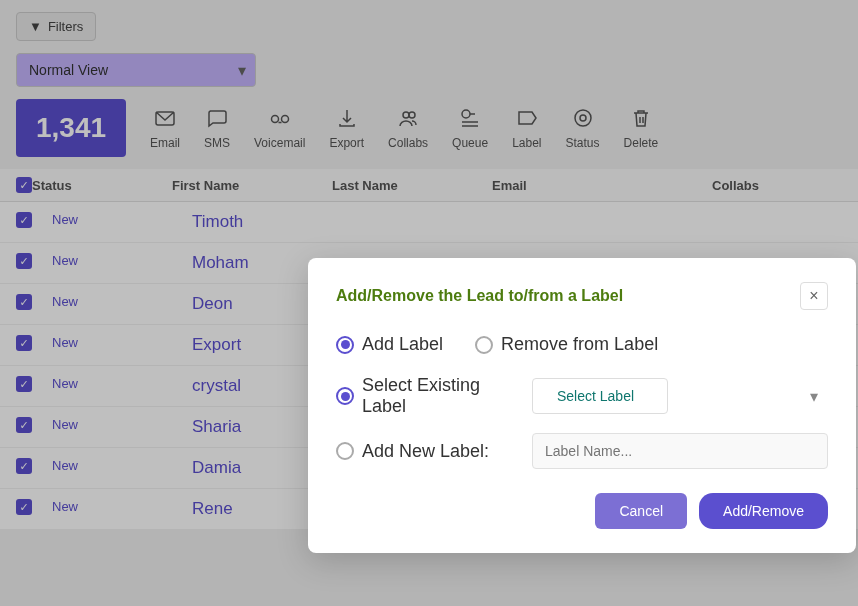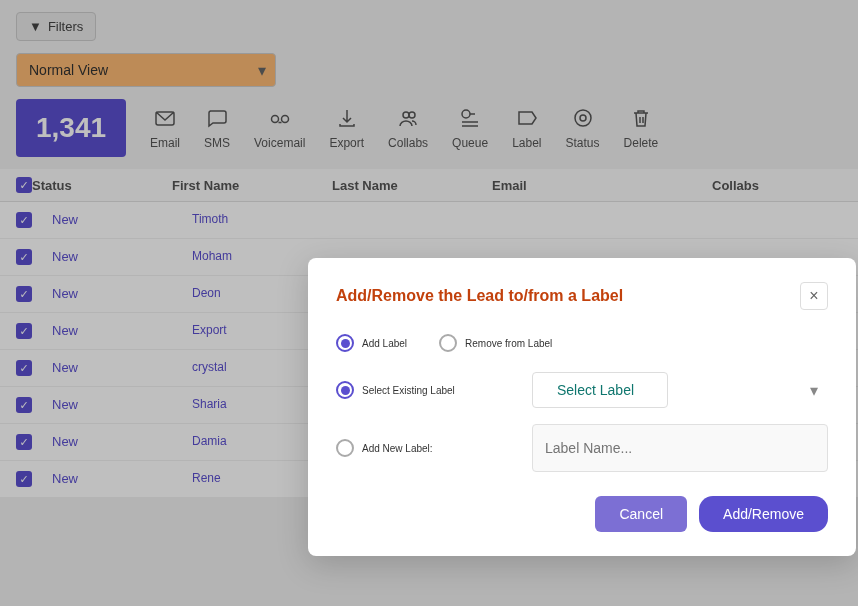--- a/index.html
+++ b/index.html
@@ -38,25 +38,25 @@
       align-items: center;
       gap: 6px;
     }
 
     
     .view-selector-wrap {
       padding: 0 16px 12px;
     }
 
     .view-selector {
-      width: 260px;
+      width: 240px;
       padding: 8px 12px;
       border: 1px solid #ccc;
       border-radius: 4px;
-      background: #fdba74;
+      background: #c4b5fd;
       font-size: 14px;
       color: #333;
       appearance: none;
       cursor: pointer;
     }
 
     .view-selector-container {
       position: relative;
       display: inline-block;
     }
@@ -176,21 +176,21 @@
       font-size: 11px;
     }
 
     .status-new {
       color: #5b4fcf;
       font-size: 13px;
     }
 
     .name-cell {
       color: #5b4fcf;
-      font-size: 12px;
+      font-size: 17px;
     }
 
     
     .overlay {
       position: absolute;
       top: 0; left: 0; right: 0; bottom: 0;
       background: rgba(0,0,0,0.25);
       z-index: 100;
     }
 
@@ -210,21 +210,21 @@
     .modal-header {
       display: flex;
       align-items: center;
       justify-content: space-between;
       margin-bottom: 24px;
     }
 
     .modal-title {
       font-size: 16px;
       font-weight: 600;
-      color: #c2410c;
+      color: #4d7c0f;
     }
 
     .modal-close {
       width: 28px;
       height: 28px;
       border: 1px solid #ddd;
       border-radius: 4px;
       background: white;
       cursor: pointer;
       display: flex;
@@ -265,21 +265,21 @@
       height: 9px;
       border-radius: 50%;
       background: #5b4fcf;
     }
 
     .radio-circle.unchecked {
       border-color: #aaa;
     }
 
     .radio-label {
-      font-size: 10px;
+      font-size: 18px;
       color: #333;
     }
 
     .modal-field-row {
       display: flex;
       align-items: center;
       gap: 16px;
       margin-bottom: 16px;
     }
 
@@ -314,21 +314,21 @@
       position: absolute;
       right: 10px;
       top: 50%;
       transform: translateY(-50%);
       color: #888;
       pointer-events: none;
     }
 
     .label-name-input {
       flex: 1;
-      padding: 15px 12px;
+      padding: 9px 12px;
       border: 1px solid #e0e0e0;
       border-radius: 4px;
       font-size: 14px;
       color: #aaa;
       background: #f9f9f9;
     }
 
     .modal-footer {
       display: flex;
       justify-content: flex-end;

